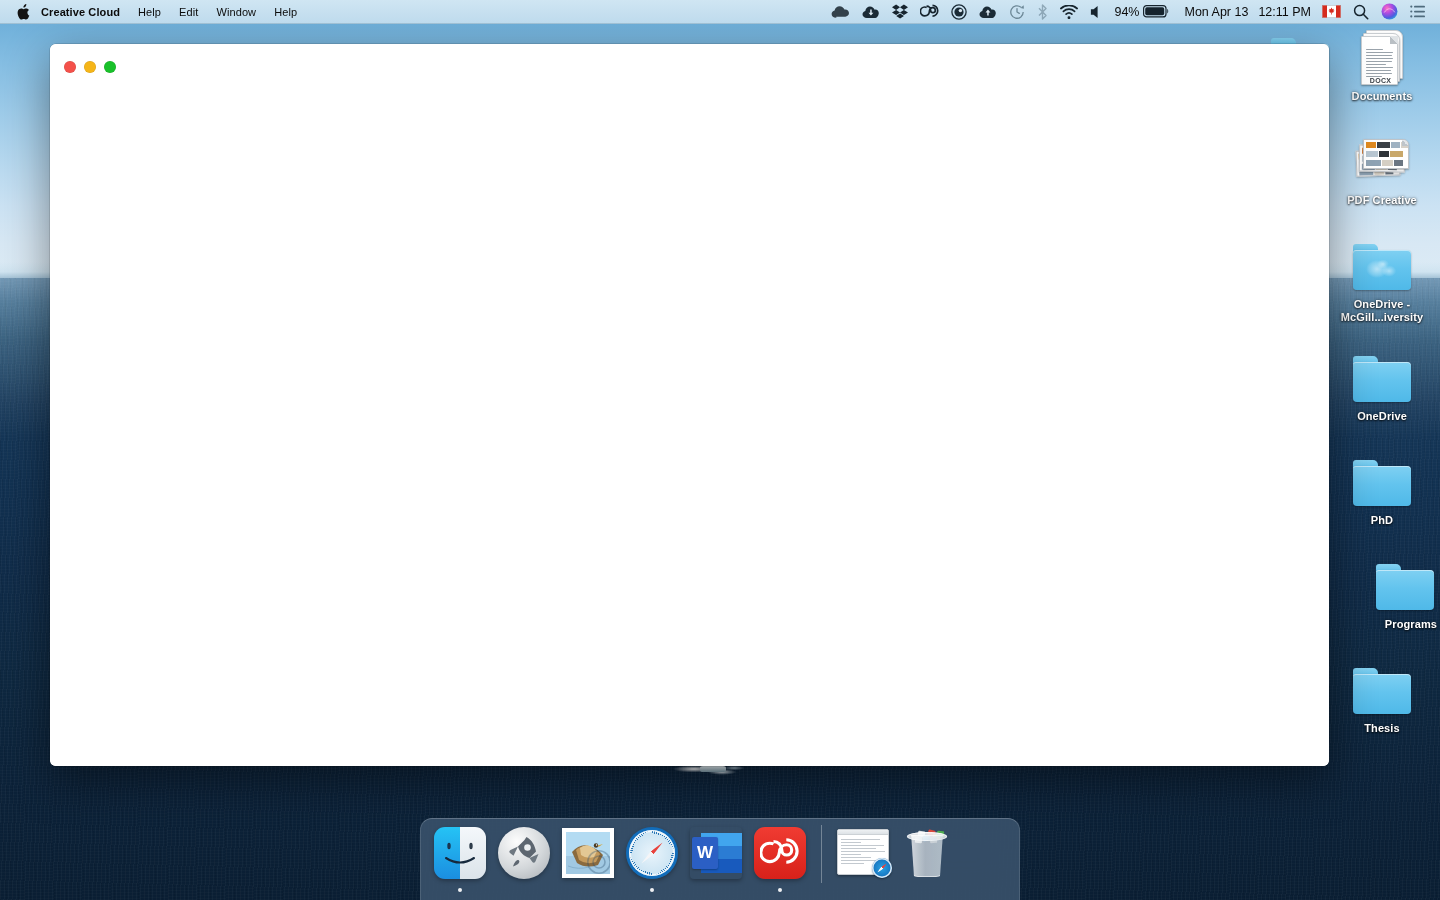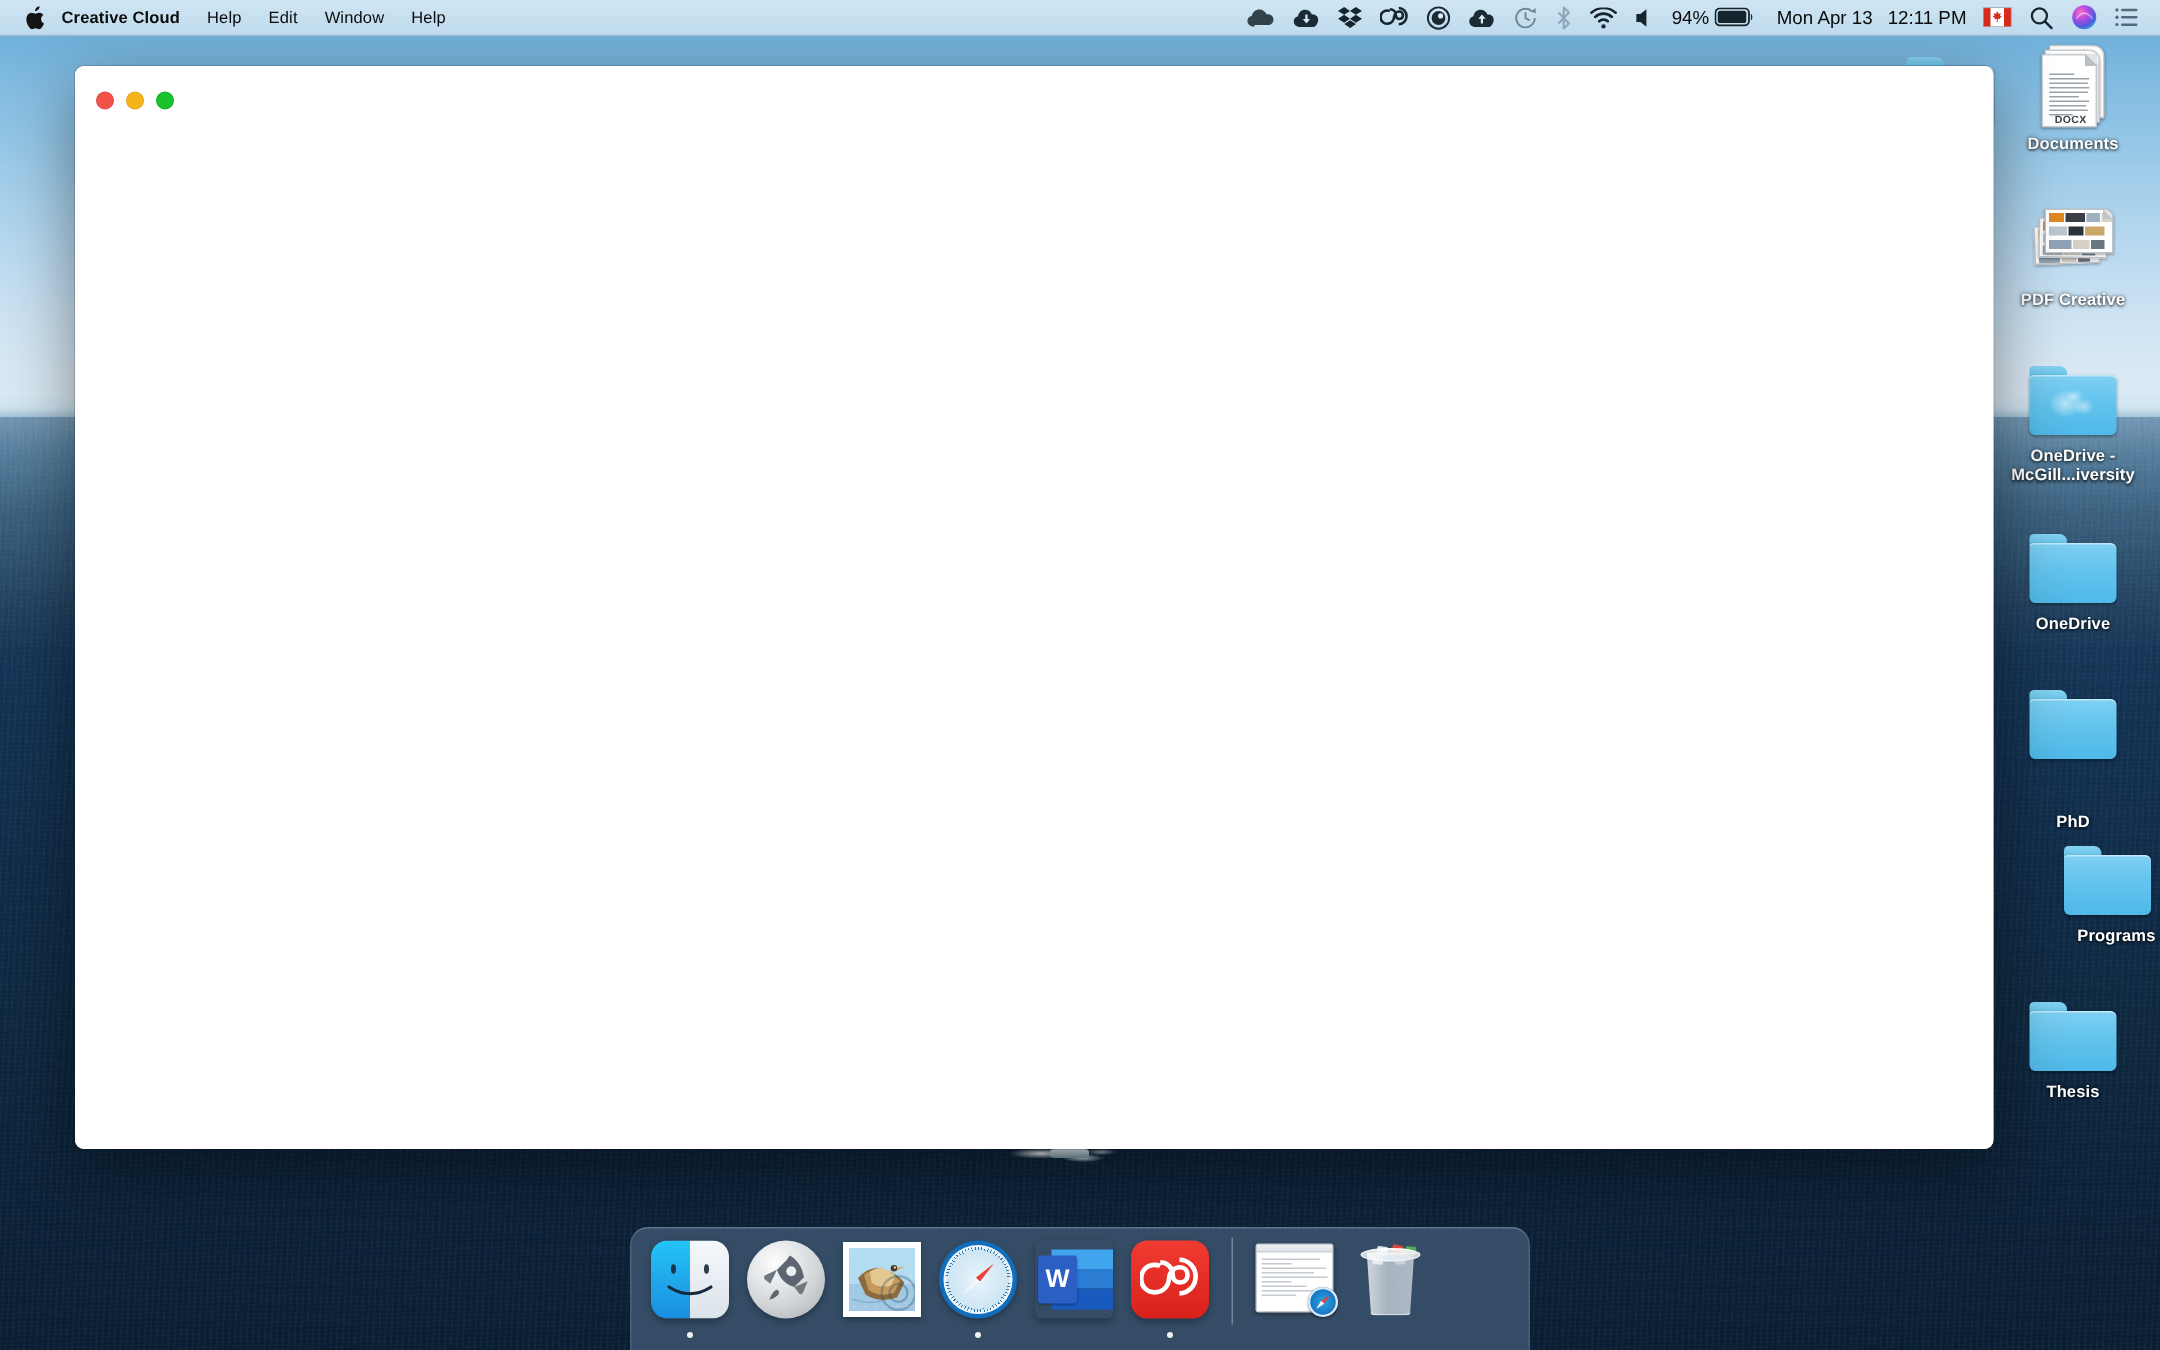--- a/index.html
+++ b/index.html
@@ -577,21 +577,21 @@
 <div class="desk-icon" style="left:1327px; top:348px;">
   <div class="glyph">
     <div class="folder">
         <div class="tab"></div>
         <div class="body"></div>
       </div>
   </div>
   <div class="lbl">OneDrive</div>
 </div>
 
-<div class="desk-icon" style="left:1327px; top:452px;gap:28px;">
+<div class="desk-icon" style="left:1327px; top:452px;">
   <div class="glyph">
     <div class="folder">
         <div class="tab"></div>
         <div class="body"></div>
       </div>
   </div>
   <div class="lbl">PhD</div>
 </div>
 
 <div class="desk-icon" style="left:1327px; top:556px;align-items:flex-end;">

